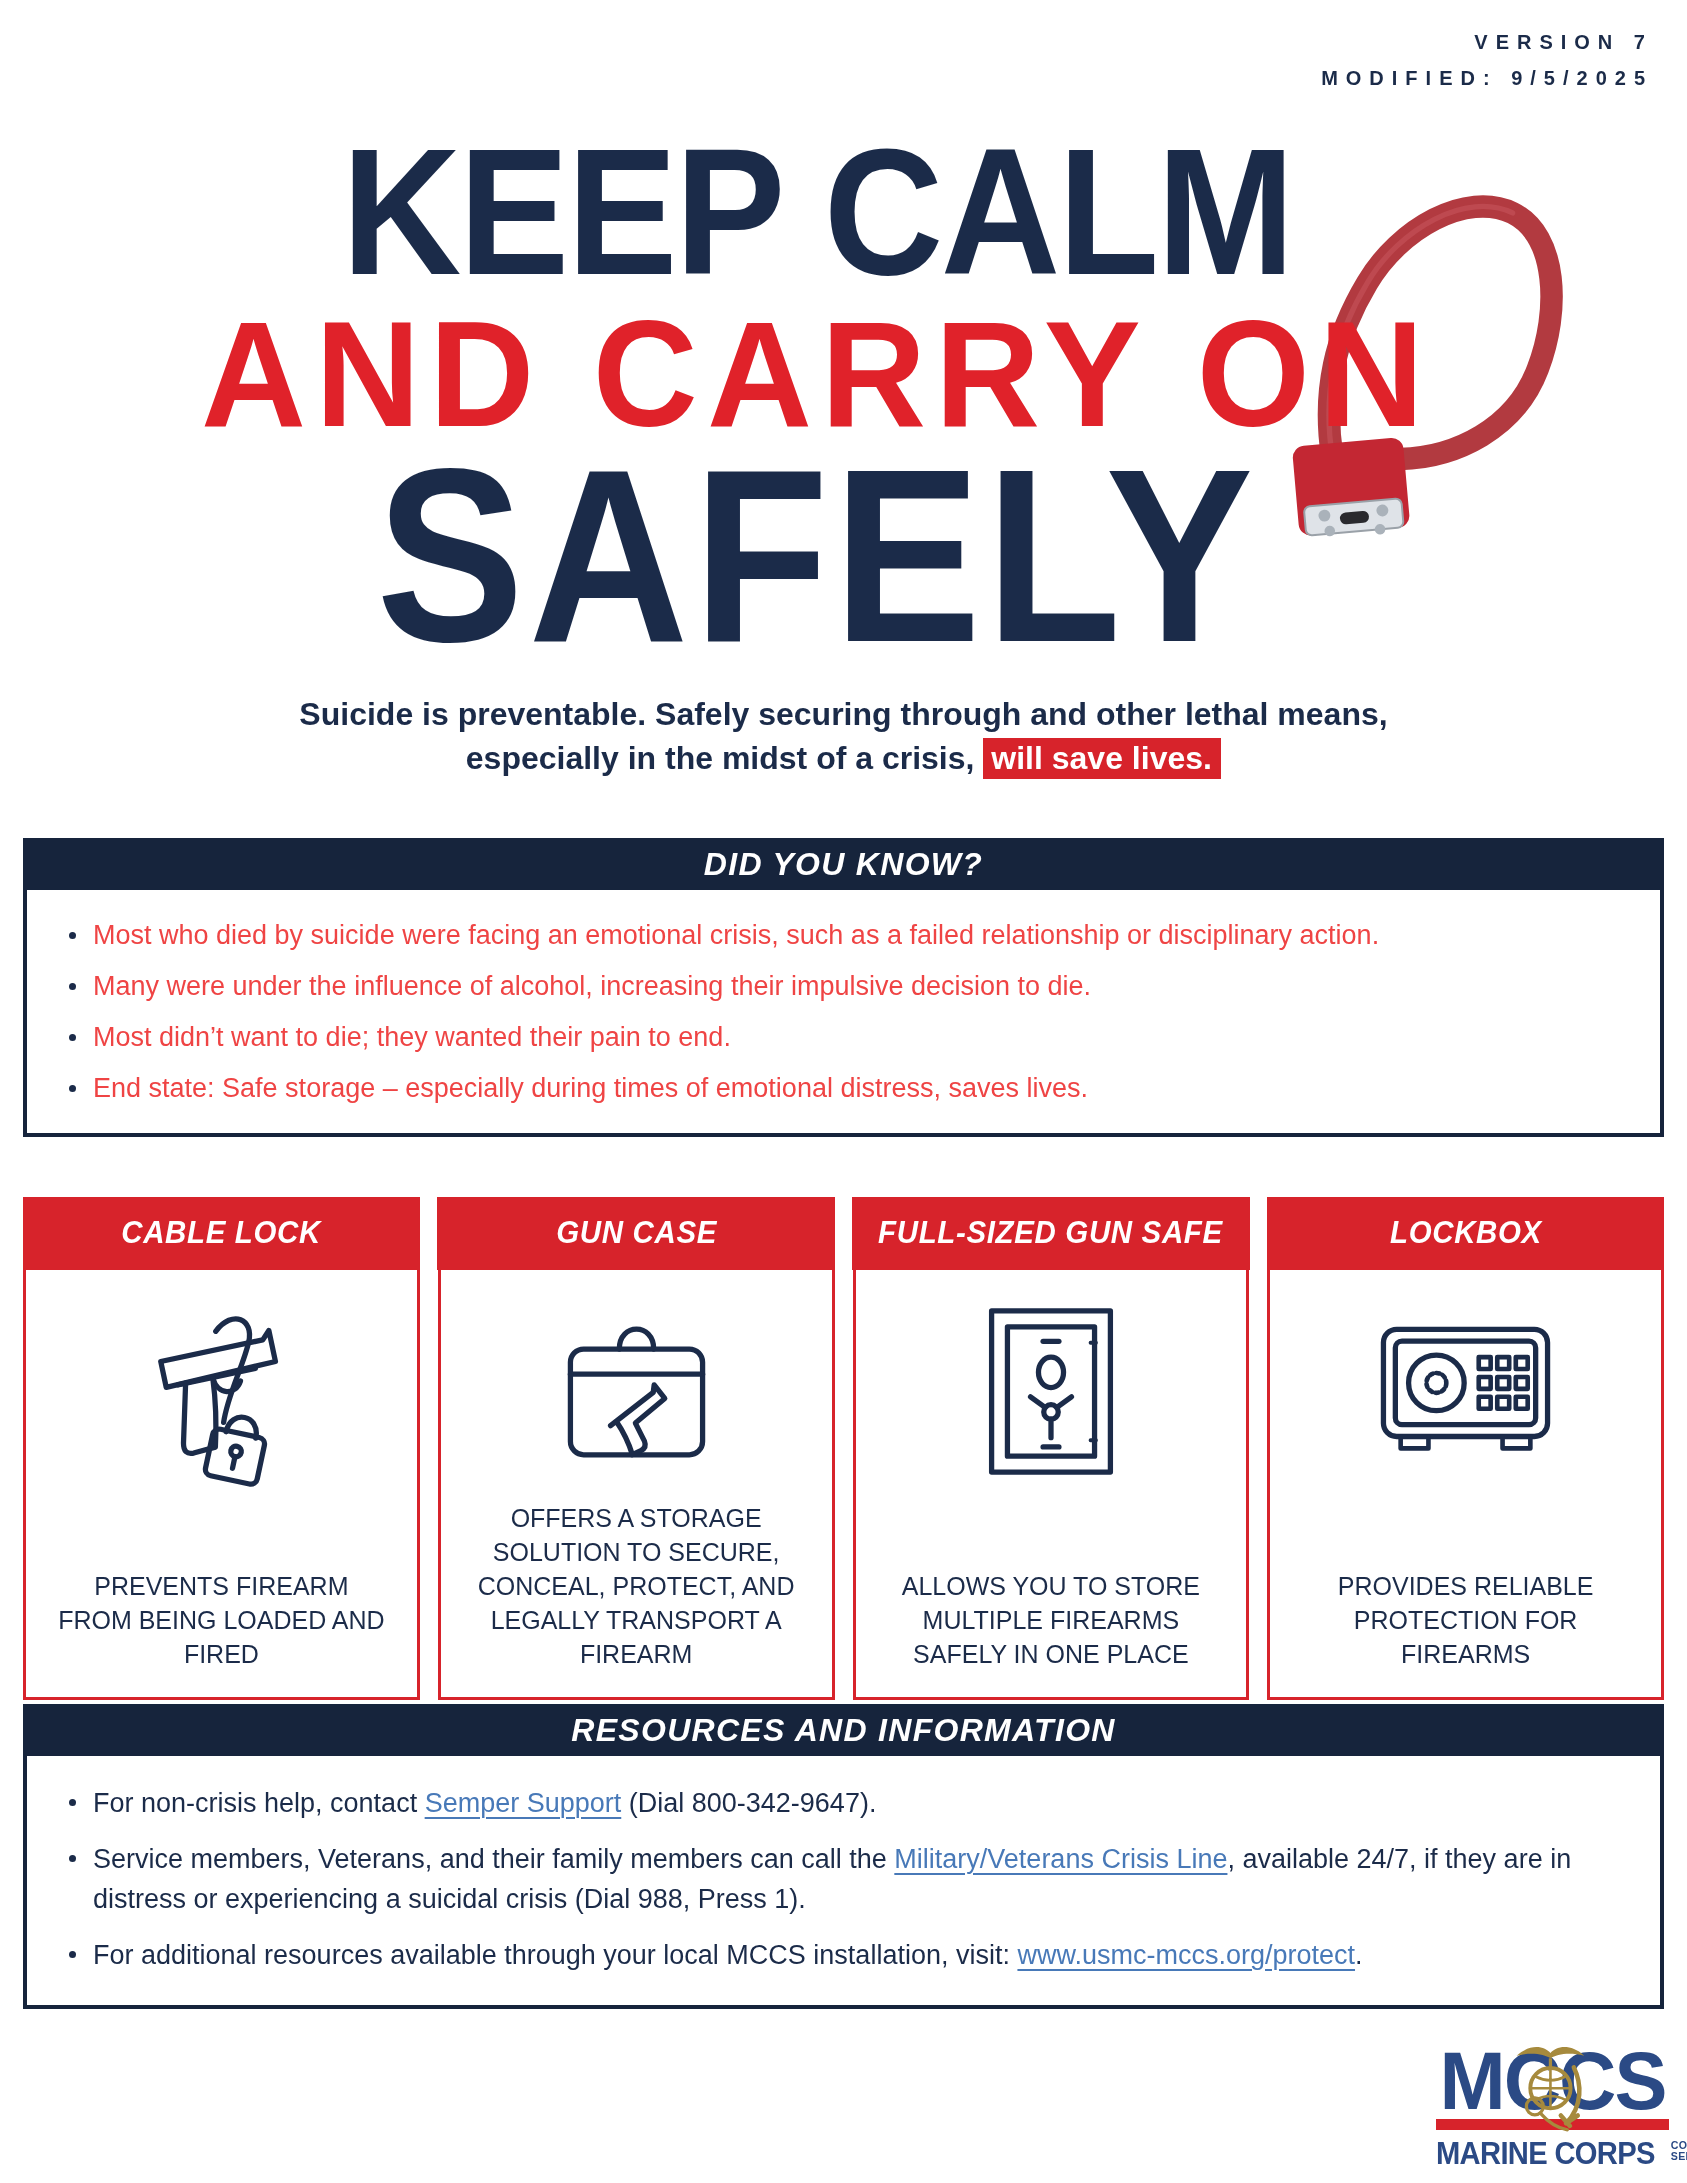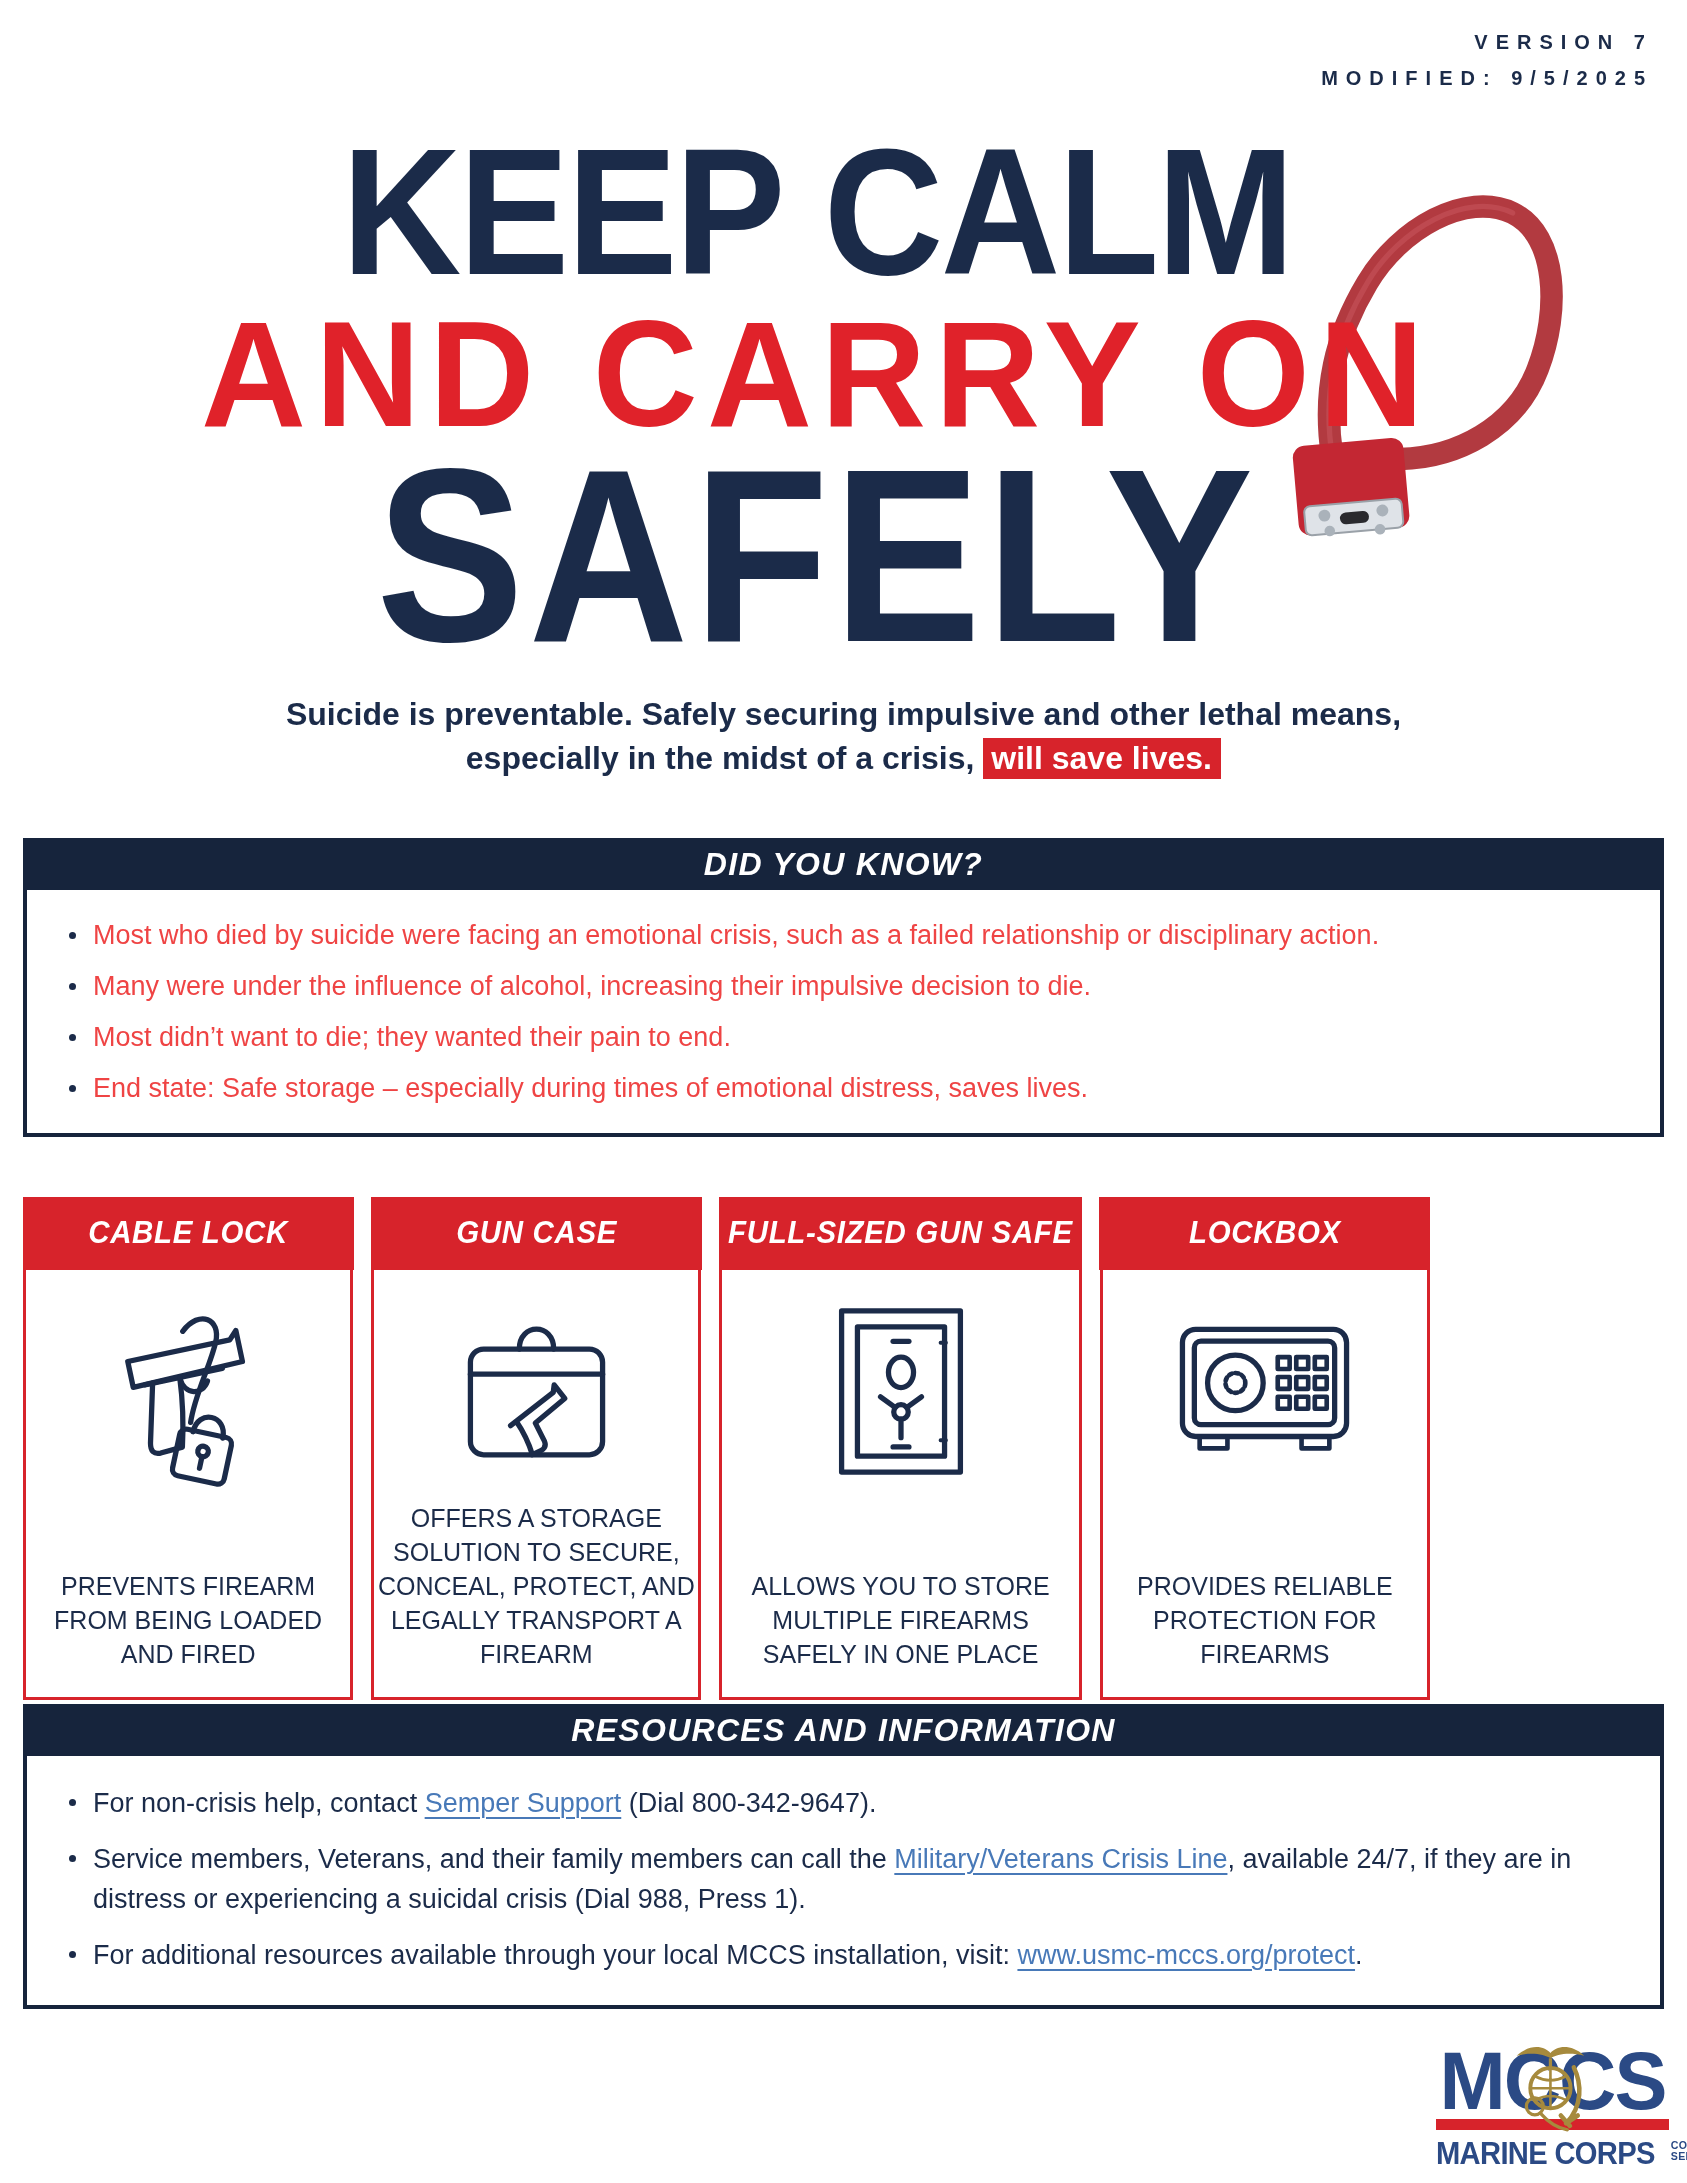--- a/index.html
+++ b/index.html
@@ -40,21 +40,21 @@
   .section-header span {
     color:#ffffff; font-style:italic; font-weight:700; font-size:32px; letter-spacing:1.3px;
   }
   .dyk { top:838px; }
   .dyk-body { padding:29px 33px 28px 34px; }
   .bullet-item { position:relative; padding-left:32px; font-size:27px; line-height:33px; color:#ef4444; margin-bottom:18px; }
   .bullet-item:last-child { margin-bottom:0; }
   .bullet-dot { position:absolute; left:8px; top:13.2px; width:7.3px; height:7.3px; border-radius:50%; background:#1b2b49; }
 
   
-  .cards { position:absolute; left:23px; top:1197px; width:1407px; height:430px;
+  .cards { position:absolute; left:23px; top:1197px; width:1641px; height:430px;
     display:grid; grid-template-columns:repeat(4, 1fr); gap:18px; z-index:2; }
   .card { border:3.3px solid #d7232b; background:#ffffff; display:flex; flex-direction:column; }
   .card-header { background:#d7232b; margin:-3.3px -3.3px 0 -3.3px; height:73px;
     display:flex; align-items:center; justify-content:center; }
   .card-header span { color:#ffffff; font-style:italic; font-weight:700; font-size:31px; letter-spacing:0.7px; transform:scaleX(.95); white-space:nowrap; }
   .card-iconwrap { height:218px; display:flex; align-items:center; justify-content:center; margin-top:13.2px; }
   .card-text { margin:auto auto 26.5px auto; max-width:334px; text-align:center;
     font-size:25px; line-height:34px; color:#1b2b49; }
 
   
@@ -105,21 +105,21 @@
     </svg>
   </div>
 
   <div class="title-block">
     <div class="title-line t1">KEEP CALM</div>
     <div class="title-line t2">AND CARRY ON</div>
     <div class="title-line t3">SAFELY</div>
   </div>
 
   <div class="subtitle">
-    <div>Suicide is preventable. Safely securing impulsive and other lethal means,</div>
+    <div>Suicide is preventable. Safely securing through and other lethal means,</div>
     <div>
       <span>especially in the midst of a crisis,</span>
       <span class="hl">will save lives.</span>
     </div>
   </div>
 
   <div class="boxed dyk">
     <div class="section-header">
       <span>DID YOU KNOW?</span>
     </div>

